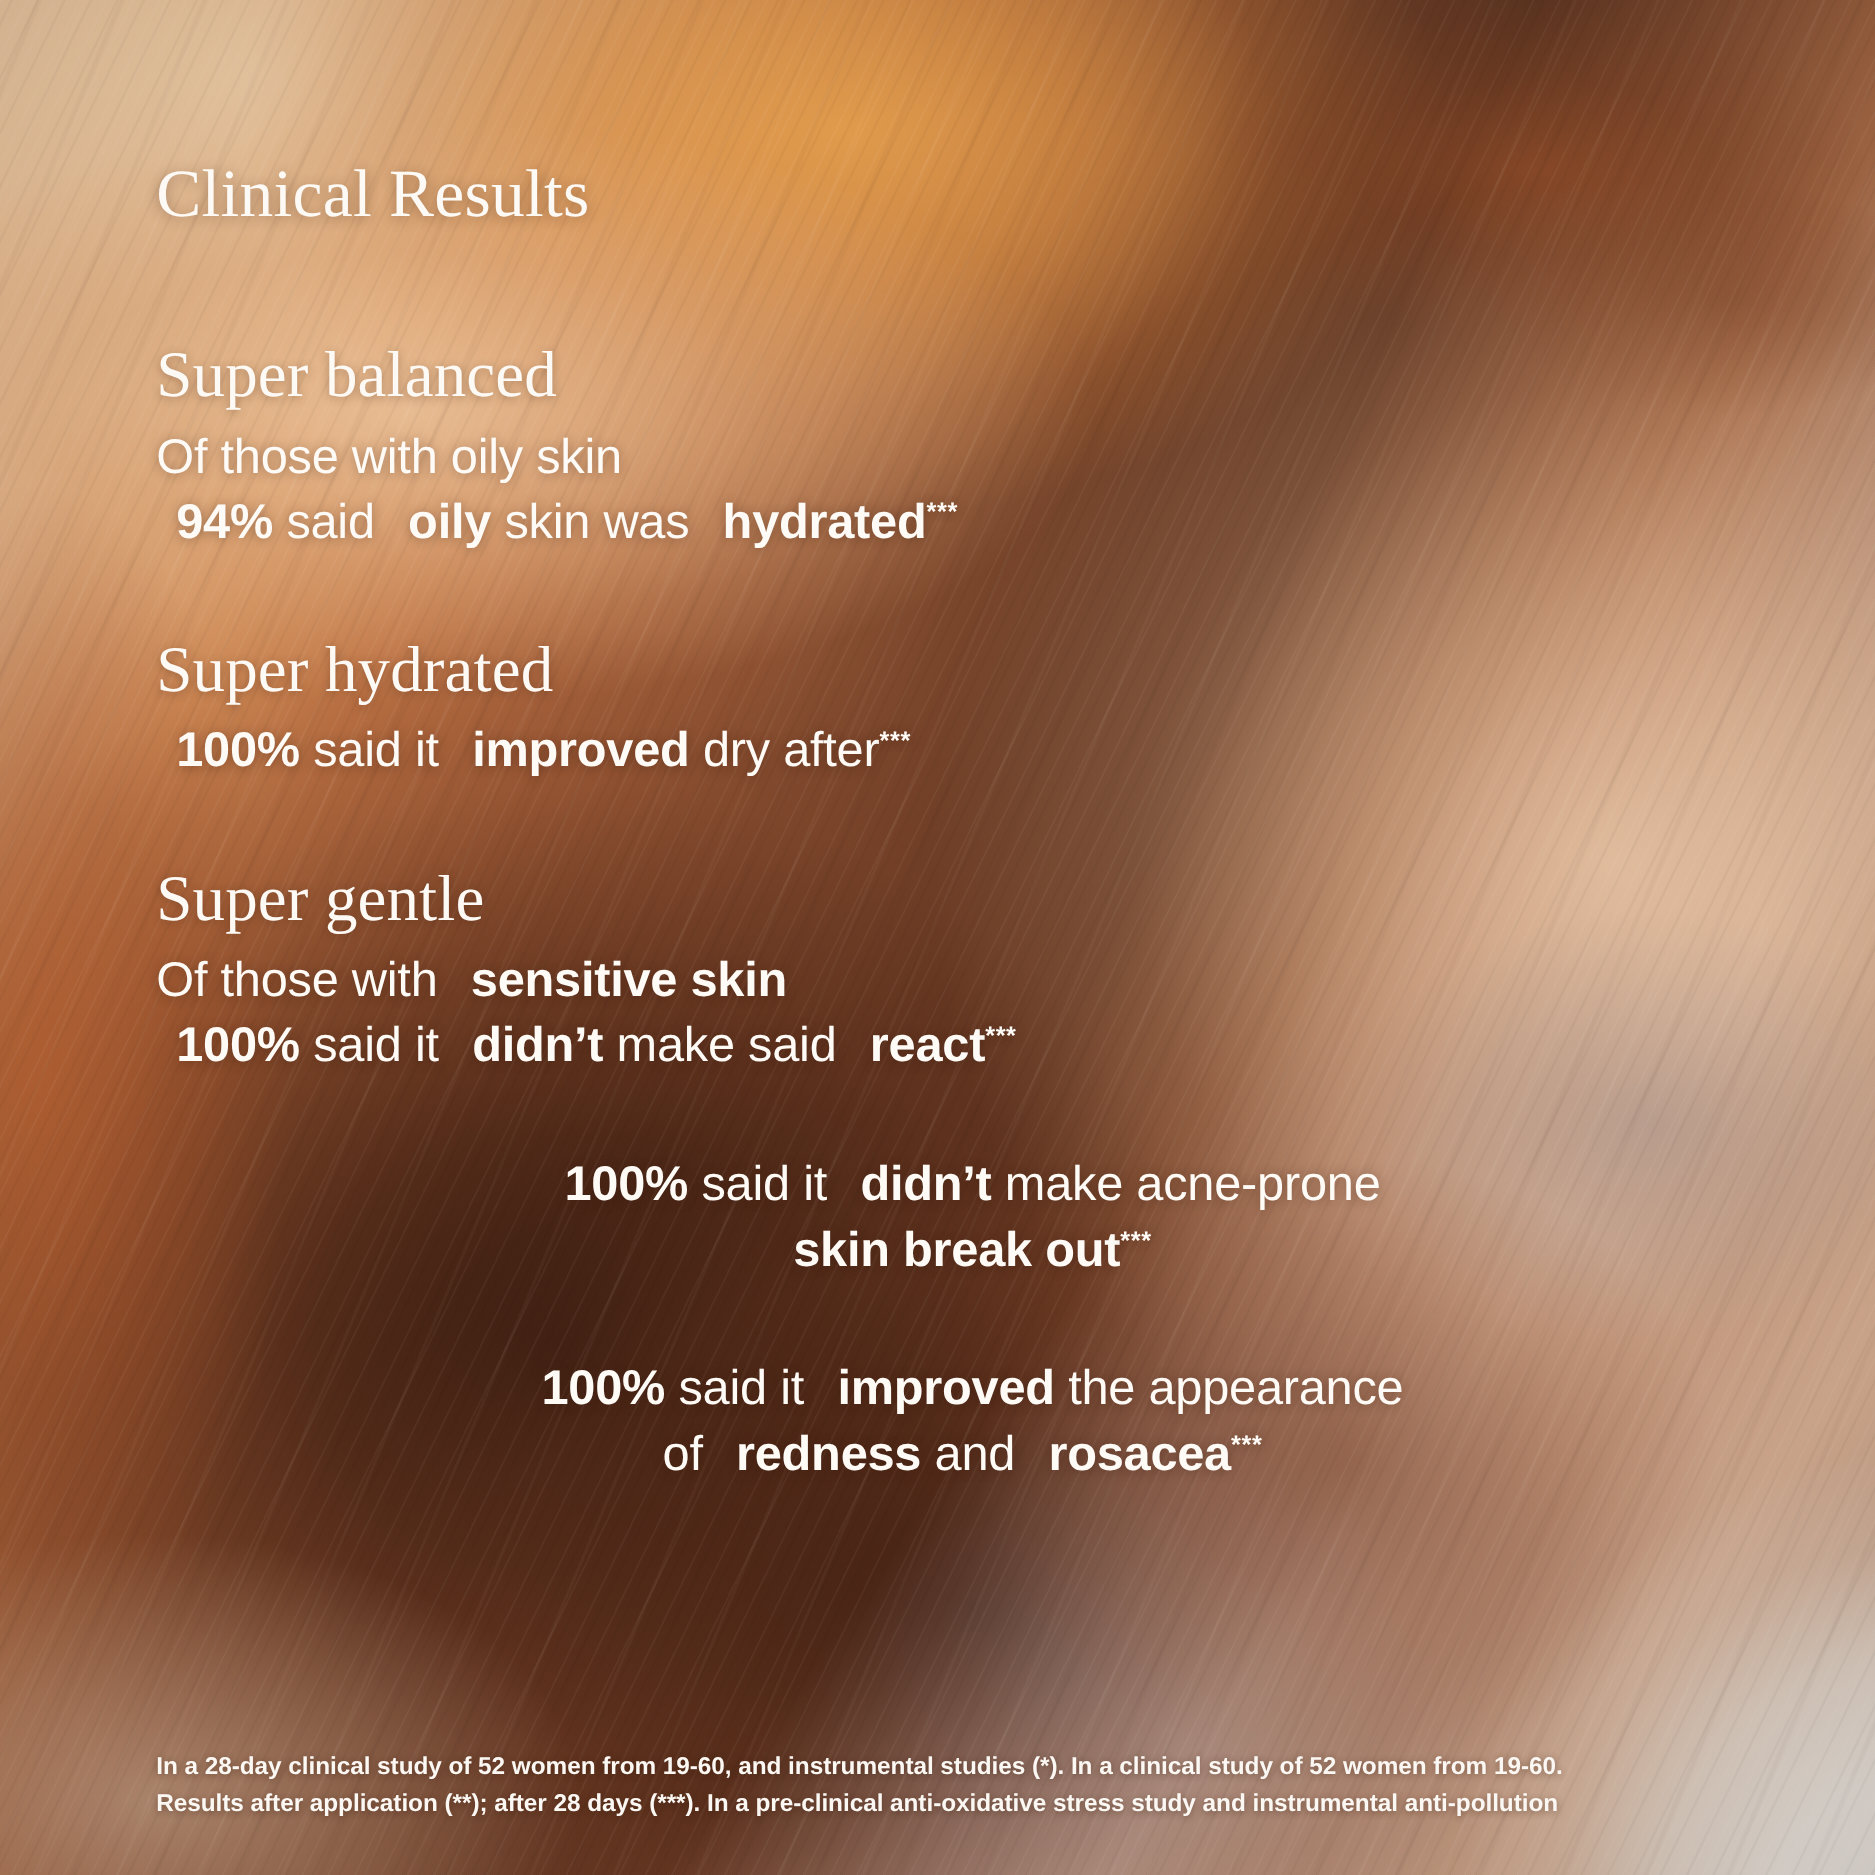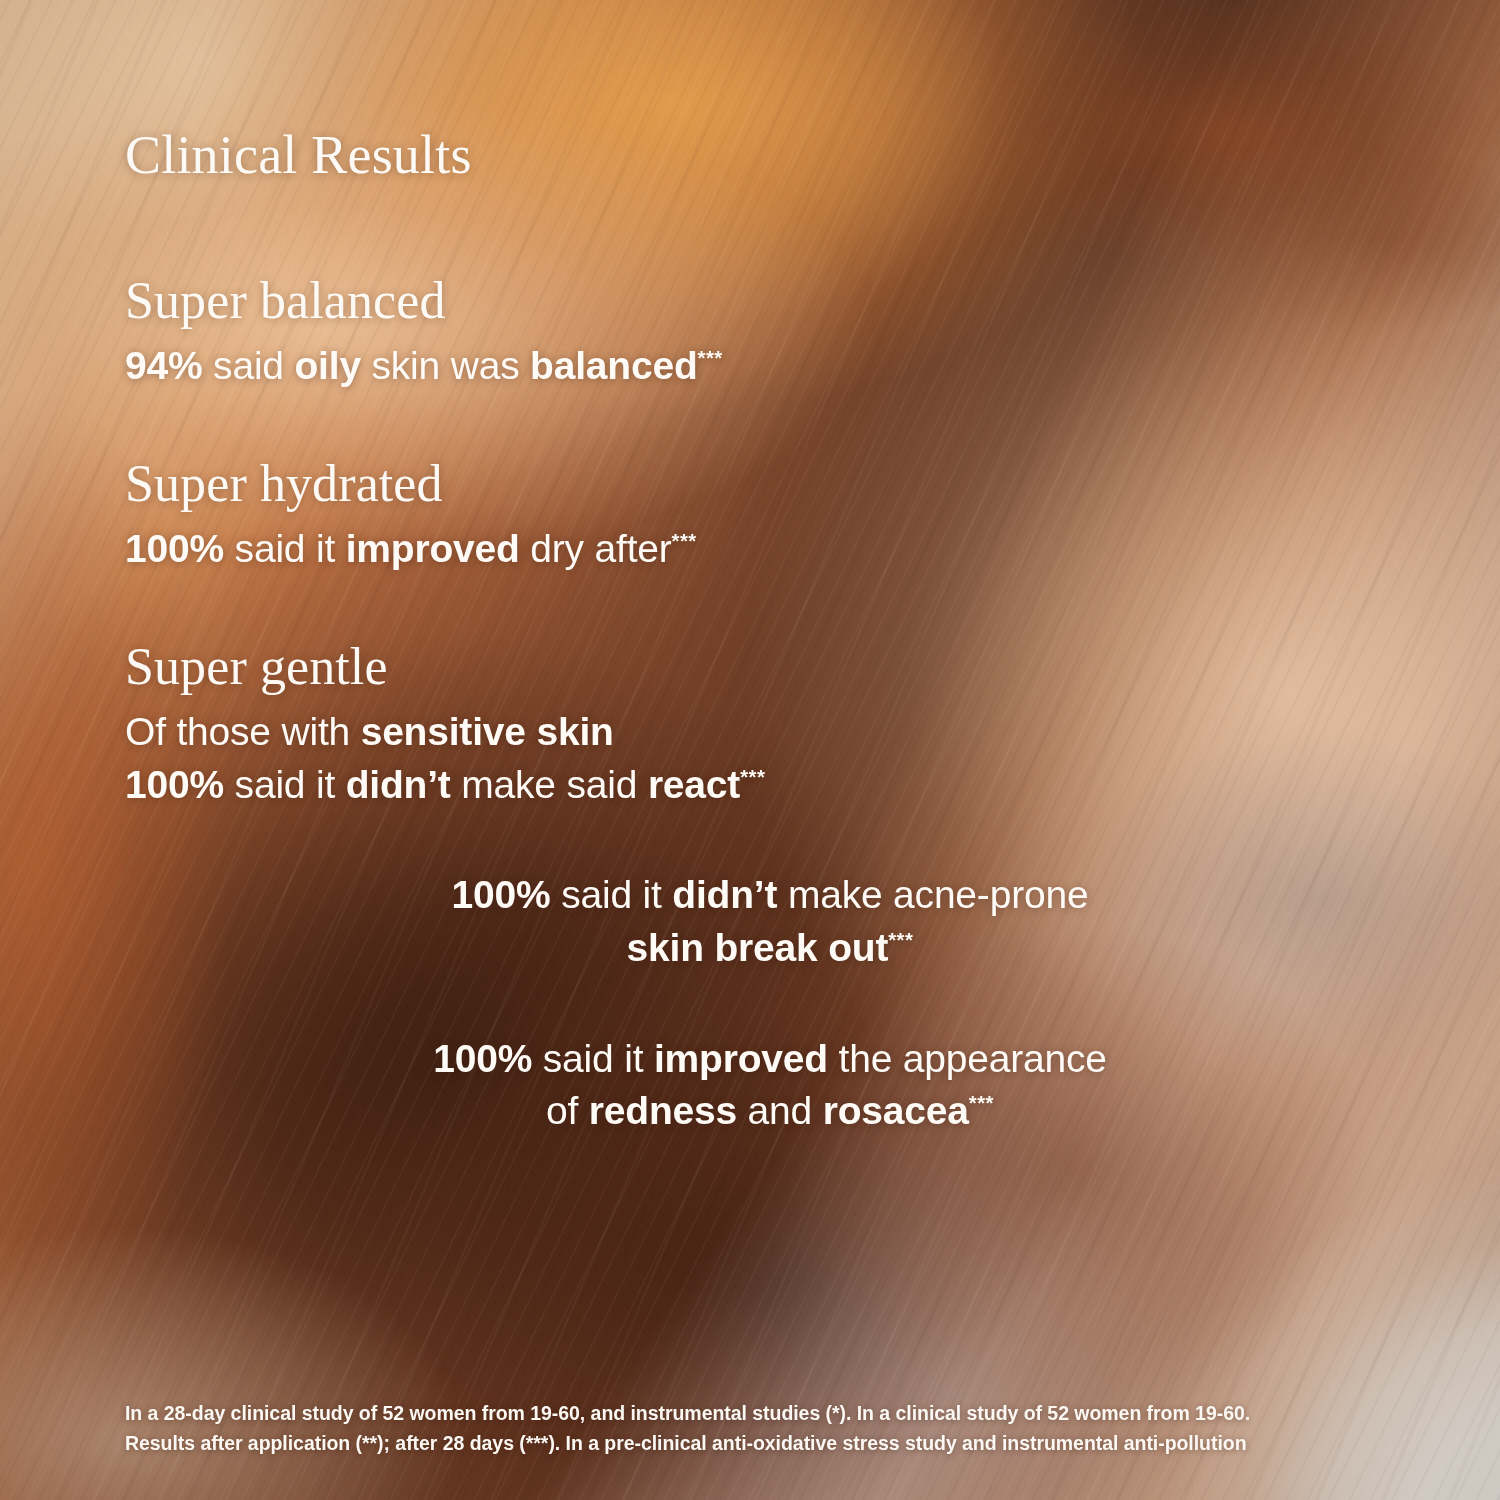--- a/index.html
+++ b/index.html
@@ -279,21 +279,21 @@
     font-size:39px;
     line-height:1.30;
     font-weight:400;
     color:#fefbf7;
     letter-spacing:-0.2px;
     text-shadow:0 1px 9px rgba(60,28,14,0.40);
   }
 
   .claim + .claim { margin-top:2px; }
 
-  .claim b { font-weight:700; }
+  .claim b { font-weight:700;margin-left:16px; }
 
   .claim sup {
     font-size:0.52em;
     font-weight:700;
     vertical-align:super;
     line-height:0;
     letter-spacing:0.5px;
   }
 
   .standalone { margin-top:58px;text-align:center; }
@@ -338,21 +338,22 @@
   <div class="bg bg-streaks2"></div>
   <div class="bg bg-vignette"></div>
 
   <div class="content">
 
     <h1 class="page-title">Clinical Results</h1>
 
     <div class="sections" id="sections-root">
         <div class="section">
           <div class="section-heading">Super balanced</div>
-          <div class="claim"><b>94%</b><span> said </span><b>oily</b><span> skin was </span><b>balanced</b><sup>***</sup></div>
+          <div class="claim"><span>Of those with oily skin</span></div>
+          <div class="claim"><b>94%</b><span> said </span><b>oily</b><span> skin was </span><b>hydrated</b><sup>***</sup></div>
         </div>
         <div class="section">
           <div class="section-heading">Super hydrated</div>
           <div class="claim"><b>100%</b><span> said it </span><b>improved</b><span> dry after</span><sup>***</sup></div>
         </div>
         <div class="section">
           <div class="section-heading">Super gentle</div>
           <div class="claim"><span>Of those with </span><b>sensitive skin</b></div>
           <div class="claim"><b>100%</b><span> said it </span><b>didn’t</b><span> make said </span><b>react</b><sup>***</sup></div>
         </div>

